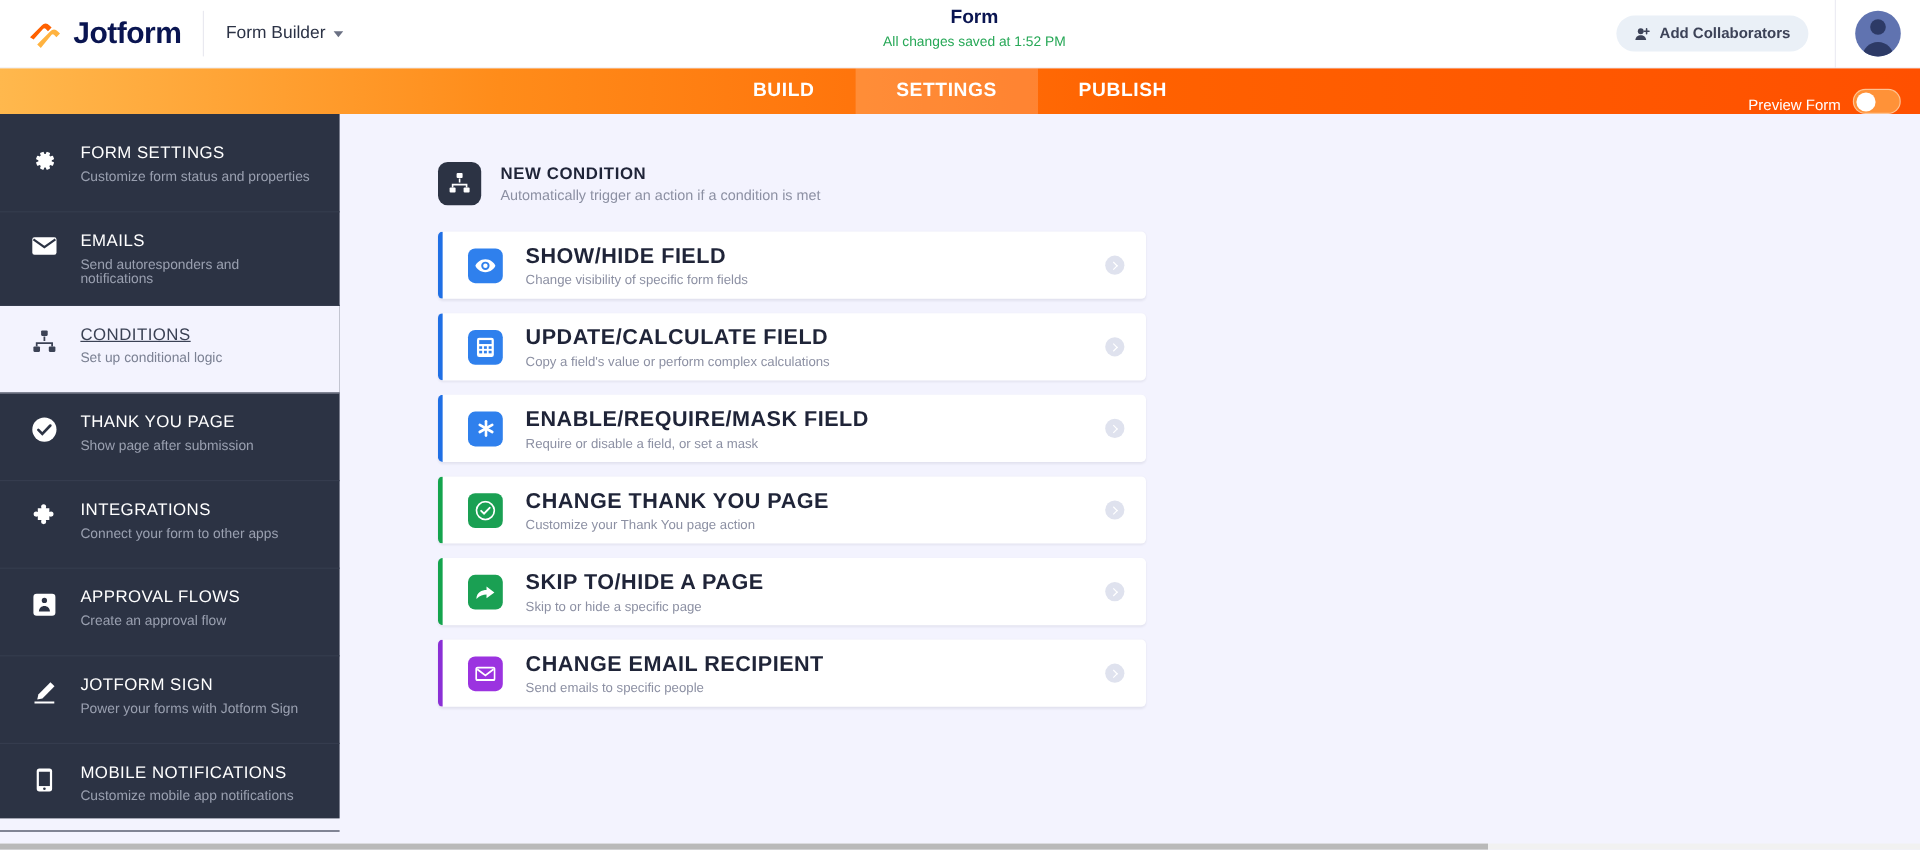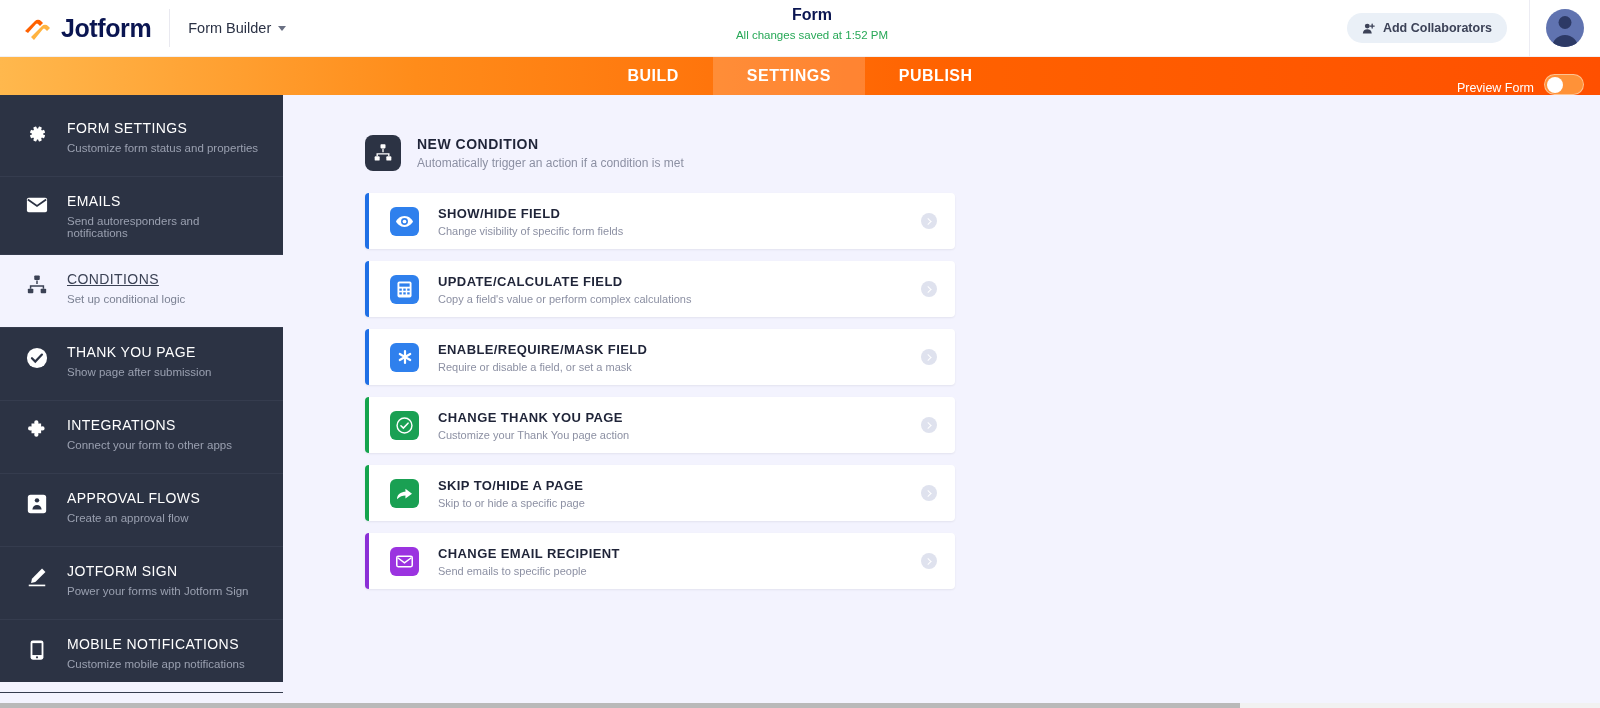--- a/index.html
+++ b/index.html
@@ -141,21 +141,21 @@
     position: relative;
     box-shadow: 0 1px 2px rgba(35,40,60,.08);
     border-left: 4px solid #1f6fe5;
   }
   .card-ico {
     width: 29px; height: 29px; border-radius: 6px;
     display: flex; align-items: center; justify-content: center;
     margin-left: 21px; flex-shrink: 0;
   }
   .card-txt { margin-left: 19px; }
-  .card-title { font-size: 13px; font-weight: bold; color: #1f2438; letter-spacing: .4px; }
+  .card-title { font-size: 18px; font-weight: bold; color: #1f2438; letter-spacing: .4px; }
   .card-sub { font-size: 11px; color: #8c90a3; margin-top: 4px; }
   .card-arrow {
     position: absolute; right: 18px; top: 50%; transform: translateY(-50%);
     width: 16px; height: 16px; border-radius: 50%;
     background: #dfe2ee; display: flex; align-items: center; justify-content: center;
   }
   .card-arrow::after {
     content: ""; width: 4px; height: 4px;
     border-top: 1.5px solid #fff; border-right: 1.5px solid #fff;
     transform: rotate(45deg) translate(-1px, 1px);

